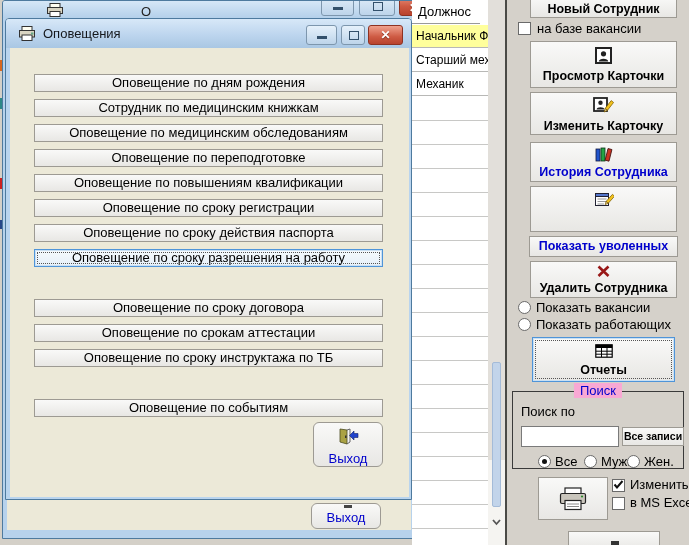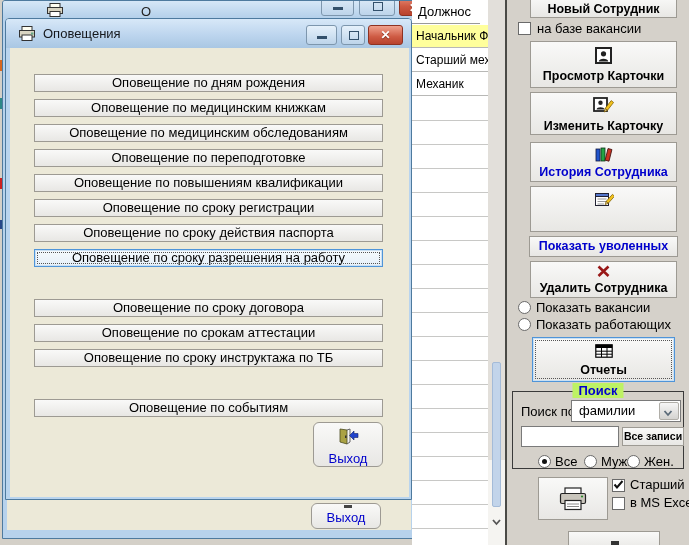--- a/index.html
+++ b/index.html
@@ -60,21 +60,21 @@
     background:repeating-linear-gradient(to bottom,transparent 0 23px,#c8c8c6 23px 24px);}
   .vscroll{left:76px;top:0;width:17px;height:545px;background:#e2dfda;}
   .vthumb{left:4px;top:362px;width:9px;height:145px;background:#c2d4ea;border:1px solid #a4bbd8;border-radius:2px;}
   .vtrack-low{left:0;top:460px;width:17px;height:85px;background:#f5f4f1;}
   .varrow{left:2px;top:514px;width:13px;height:16px;}
   .sep-line{left:93px;top:0;width:2px;height:545px;background:#4a4a46;}
   .sidebar{left:95px;top:0;width:182px;height:545px;background:#d5d1ca;}
 
   .group-box{border:1px solid #3a3a3a;}
   .group-title{position:absolute;top:-9px;left:50%;transform:translateX(-50%);
-    background:#bef264;padding:0 6px;font-weight:bold;font-size:13px;color:#0000cc;}
+    background:#f9a8d4;padding:0 6px;font-weight:normal;font-size:13px;color:#0000cc;}
 
   .combo{background:#fff;border:1px solid #7a7a7a;}
   .combo .val{position:absolute;left:7px;top:0;line-height:20px;font-size:13px;color:#000;}
   .combo .drop{position:absolute;right:1px;top:1px;bottom:1px;width:18px;
     background:linear-gradient(#f6f6f6,#d4d3d0);border:1px solid #b0aea8;border-radius:2px;}
   .textfield{background:#fff;border:1px solid #7a7a7a;font-size:13px;padding:0 3px;
     font-family:"Liberation Sans",sans-serif;outline:none;}
   .mini-btn{font-weight:bold;font-size:10.5px;line-height:16px;}
   .speck{width:2px;z-index:2;}
 </style>
@@ -131,21 +131,21 @@
         </span>
       <span class="abs cap-btn" style="left:335px;width:24px;">
           <span class="glyph-max"></span>
         </span>
       <span class="abs cap-btn close" style="left:362px;width:35px;">
           <span class="glyph-x">✕</span>
         </span>
     </div>
     <div class="abs fd-content">
       <div class="abs btn3d dlg-btn" style="top:26px;">Оповещение по дням рождения</div>
-      <div class="abs btn3d dlg-btn" style="top:51px;">Оповещение по медицинским книжкам</div>
+      <div class="abs btn3d dlg-btn" style="top:51px;">Сотрудник по медицинским книжкам</div>
       <div class="abs btn3d dlg-btn" style="top:76px;">Оповещение по медицинским обследованиям</div>
       <div class="abs btn3d dlg-btn" style="top:101px;">Оповещение по переподготовке</div>
       <div class="abs btn3d dlg-btn" style="top:126px;">Оповещение по повышениям квалификации</div>
       <div class="abs btn3d dlg-btn" style="top:151px;">Оповещение по сроку регистрации</div>
       <div class="abs btn3d dlg-btn" style="top:176px;">Оповещение по сроку действия паспорта</div>
       <div class="abs btn3d dlg-btn focused" style="top:201px;">Оповещение по сроку разрешения на работу</div>
       <div class="abs btn3d dlg-btn" style="top:251px;">Оповещение по сроку договора</div>
       <div class="abs btn3d dlg-btn" style="top:276px;">Оповещение по срокам аттестации</div>
       <div class="abs btn3d dlg-btn" style="top:301px;">Оповещение по сроку инструктажа по ТБ</div>
       <div class="abs btn3d dlg-btn" style="top:351px;">Оповещение по событиям</div>
@@ -279,28 +279,20 @@
             <line x1="1" y1="10.2" x2="17" y2="10.2" stroke="#000" stroke-width="1"></line>
           </svg>
         </span>
         <span class="cap" style="margin-top:3px;">Отчеты</span>
       </div>
 
       <div class="abs group-box" style="left:5px;top:391px;width:172px;height:78px;">
         <span class="group-title">Поиск</span>
       </div>
       <span class="abs lbl nowrap" style="left:14px;top:404px;">Поиск по</span>
-      <div class="abs combo" style="left:64px;top:400px;width:110px;height:22px;">
-        <span class="val nowrap">фамилии</span>
-        <span class="drop">
-          <svg width="16" height="18" viewBox="0 0 16 18" style="position:absolute;left:0;top:1px;">
-              <path d="M4.5 7 L8 11 L11.5 7" fill="none" stroke="#5a6a78" stroke-width="1.8"></path>
-            </svg>
-        </span>
-      </div>
       <input class="abs textfield" style="left: 14px; top: 426px; width: 98px; height: 21px;" value="">
       <div class="abs btn3d mini-btn" style="left:115px;top:427px;width:62px;height:19px;">
         <span class="cap">Все записи</span>
       </div>
       <span class="abs rad sel" style="left:31px;top:455px;"></span>
       <span class="abs lbl nowrap" style="left:48px;top:454px;">Все</span>
       <span class="abs rad" style="left:77px;top:455px;"></span>
       <span class="abs lbl nowrap" style="left:94px;top:454px;">Муж.</span>
       <span class="abs rad" style="left:120px;top:455px;"></span>
       <span class="abs lbl nowrap" style="left:137px;top:454px;">Жен.</span>
@@ -315,21 +307,21 @@
             <line x1="9" y1="19.5" x2="21" y2="19.5" stroke="#888" stroke-width="1"></line>
             <circle cx="24" cy="9.5" r="1.1" fill="#2a8a2a"></circle>
           </svg>
         </span>
       </div>
       <span class="abs chk" style="left:105px;top:479px;">
         <svg width="11" height="10" viewBox="0 0 11 10" style="position:absolute;left:0;top:0;">
             <path d="M1.5 4.5 L4 7.5 L9.5 1" fill="none" stroke="#111" stroke-width="2"></path>
           </svg>
       </span>
-      <span class="abs lbl nowrap" style="left:123px;top:477px;">Старший</span>
+      <span class="abs lbl nowrap" style="left:123px;top:477px;">Изменить</span>
       <span class="abs chk" style="left:105px;top:497px;"></span>
       <span class="abs lbl nowrap" style="left:123px;top:495px;">в MS Excel</span>
 
       <div class="abs btn3d" style="left:61px;top:531px;width:92px;height:20px;">
         <span class="abs" style="left:42px;top:9px;width:8px;height:4px;background:#333;"></span>
       </div>
     </div>
   </div>
 
 </div>

